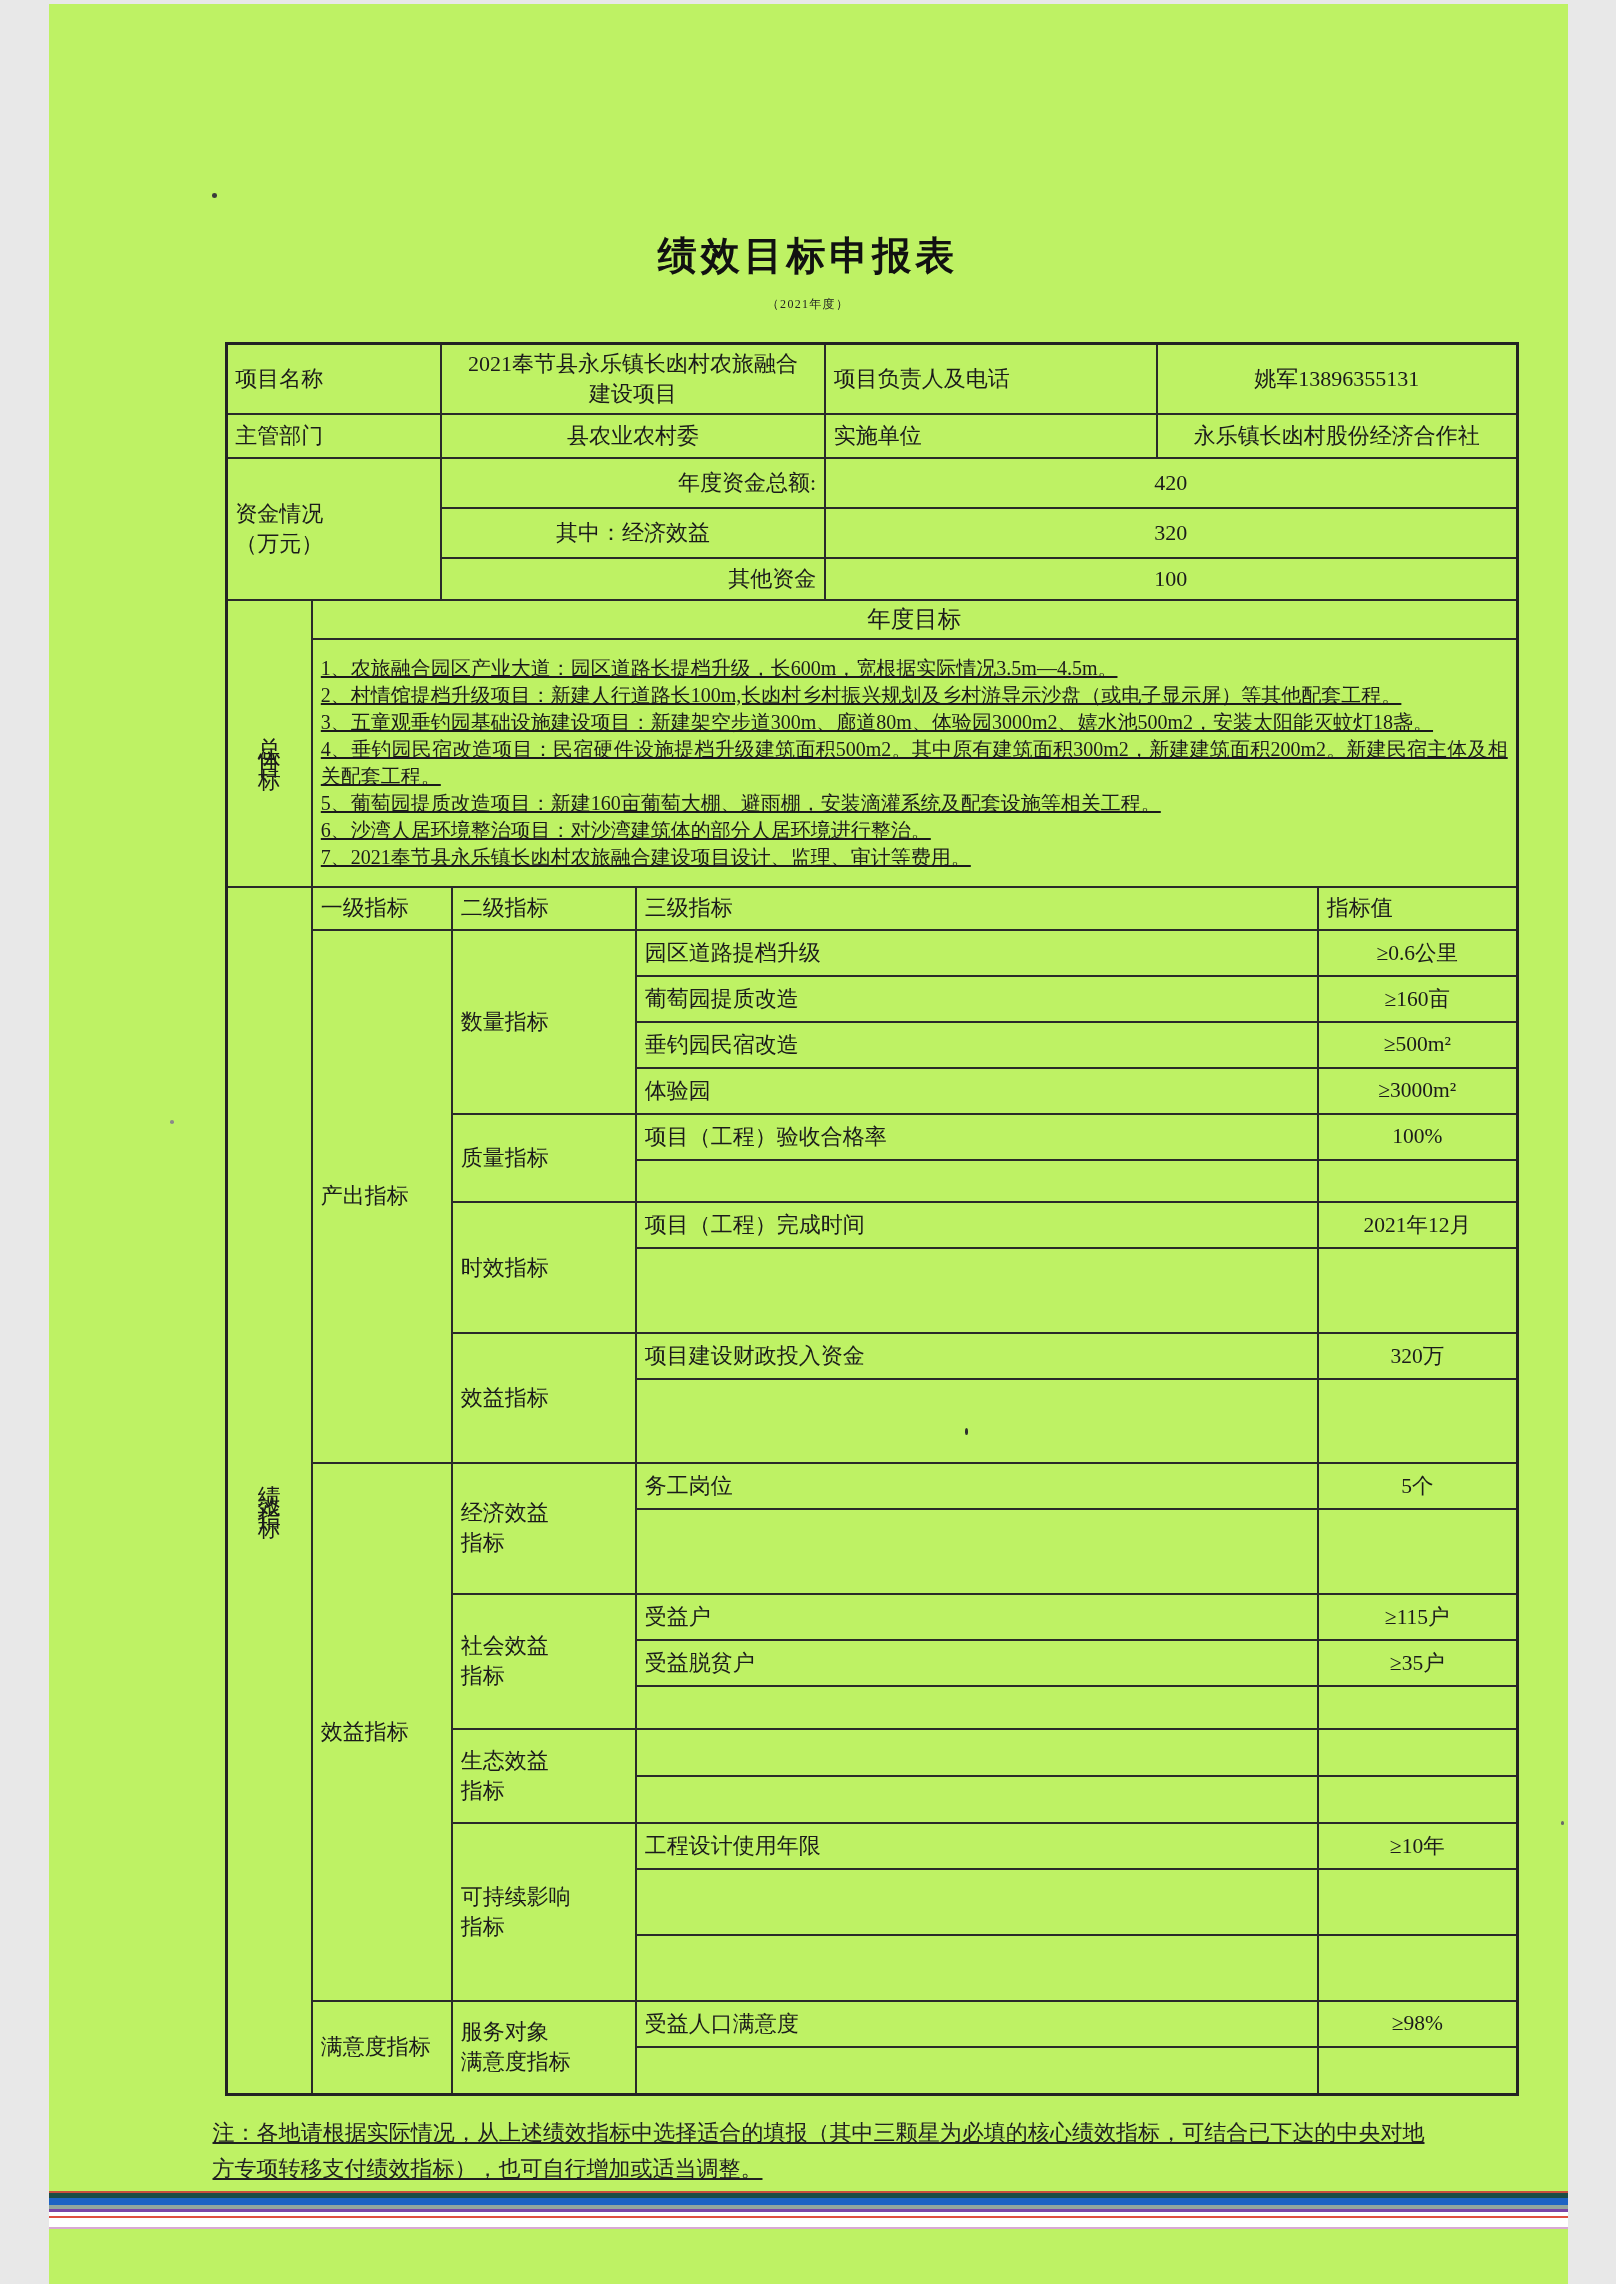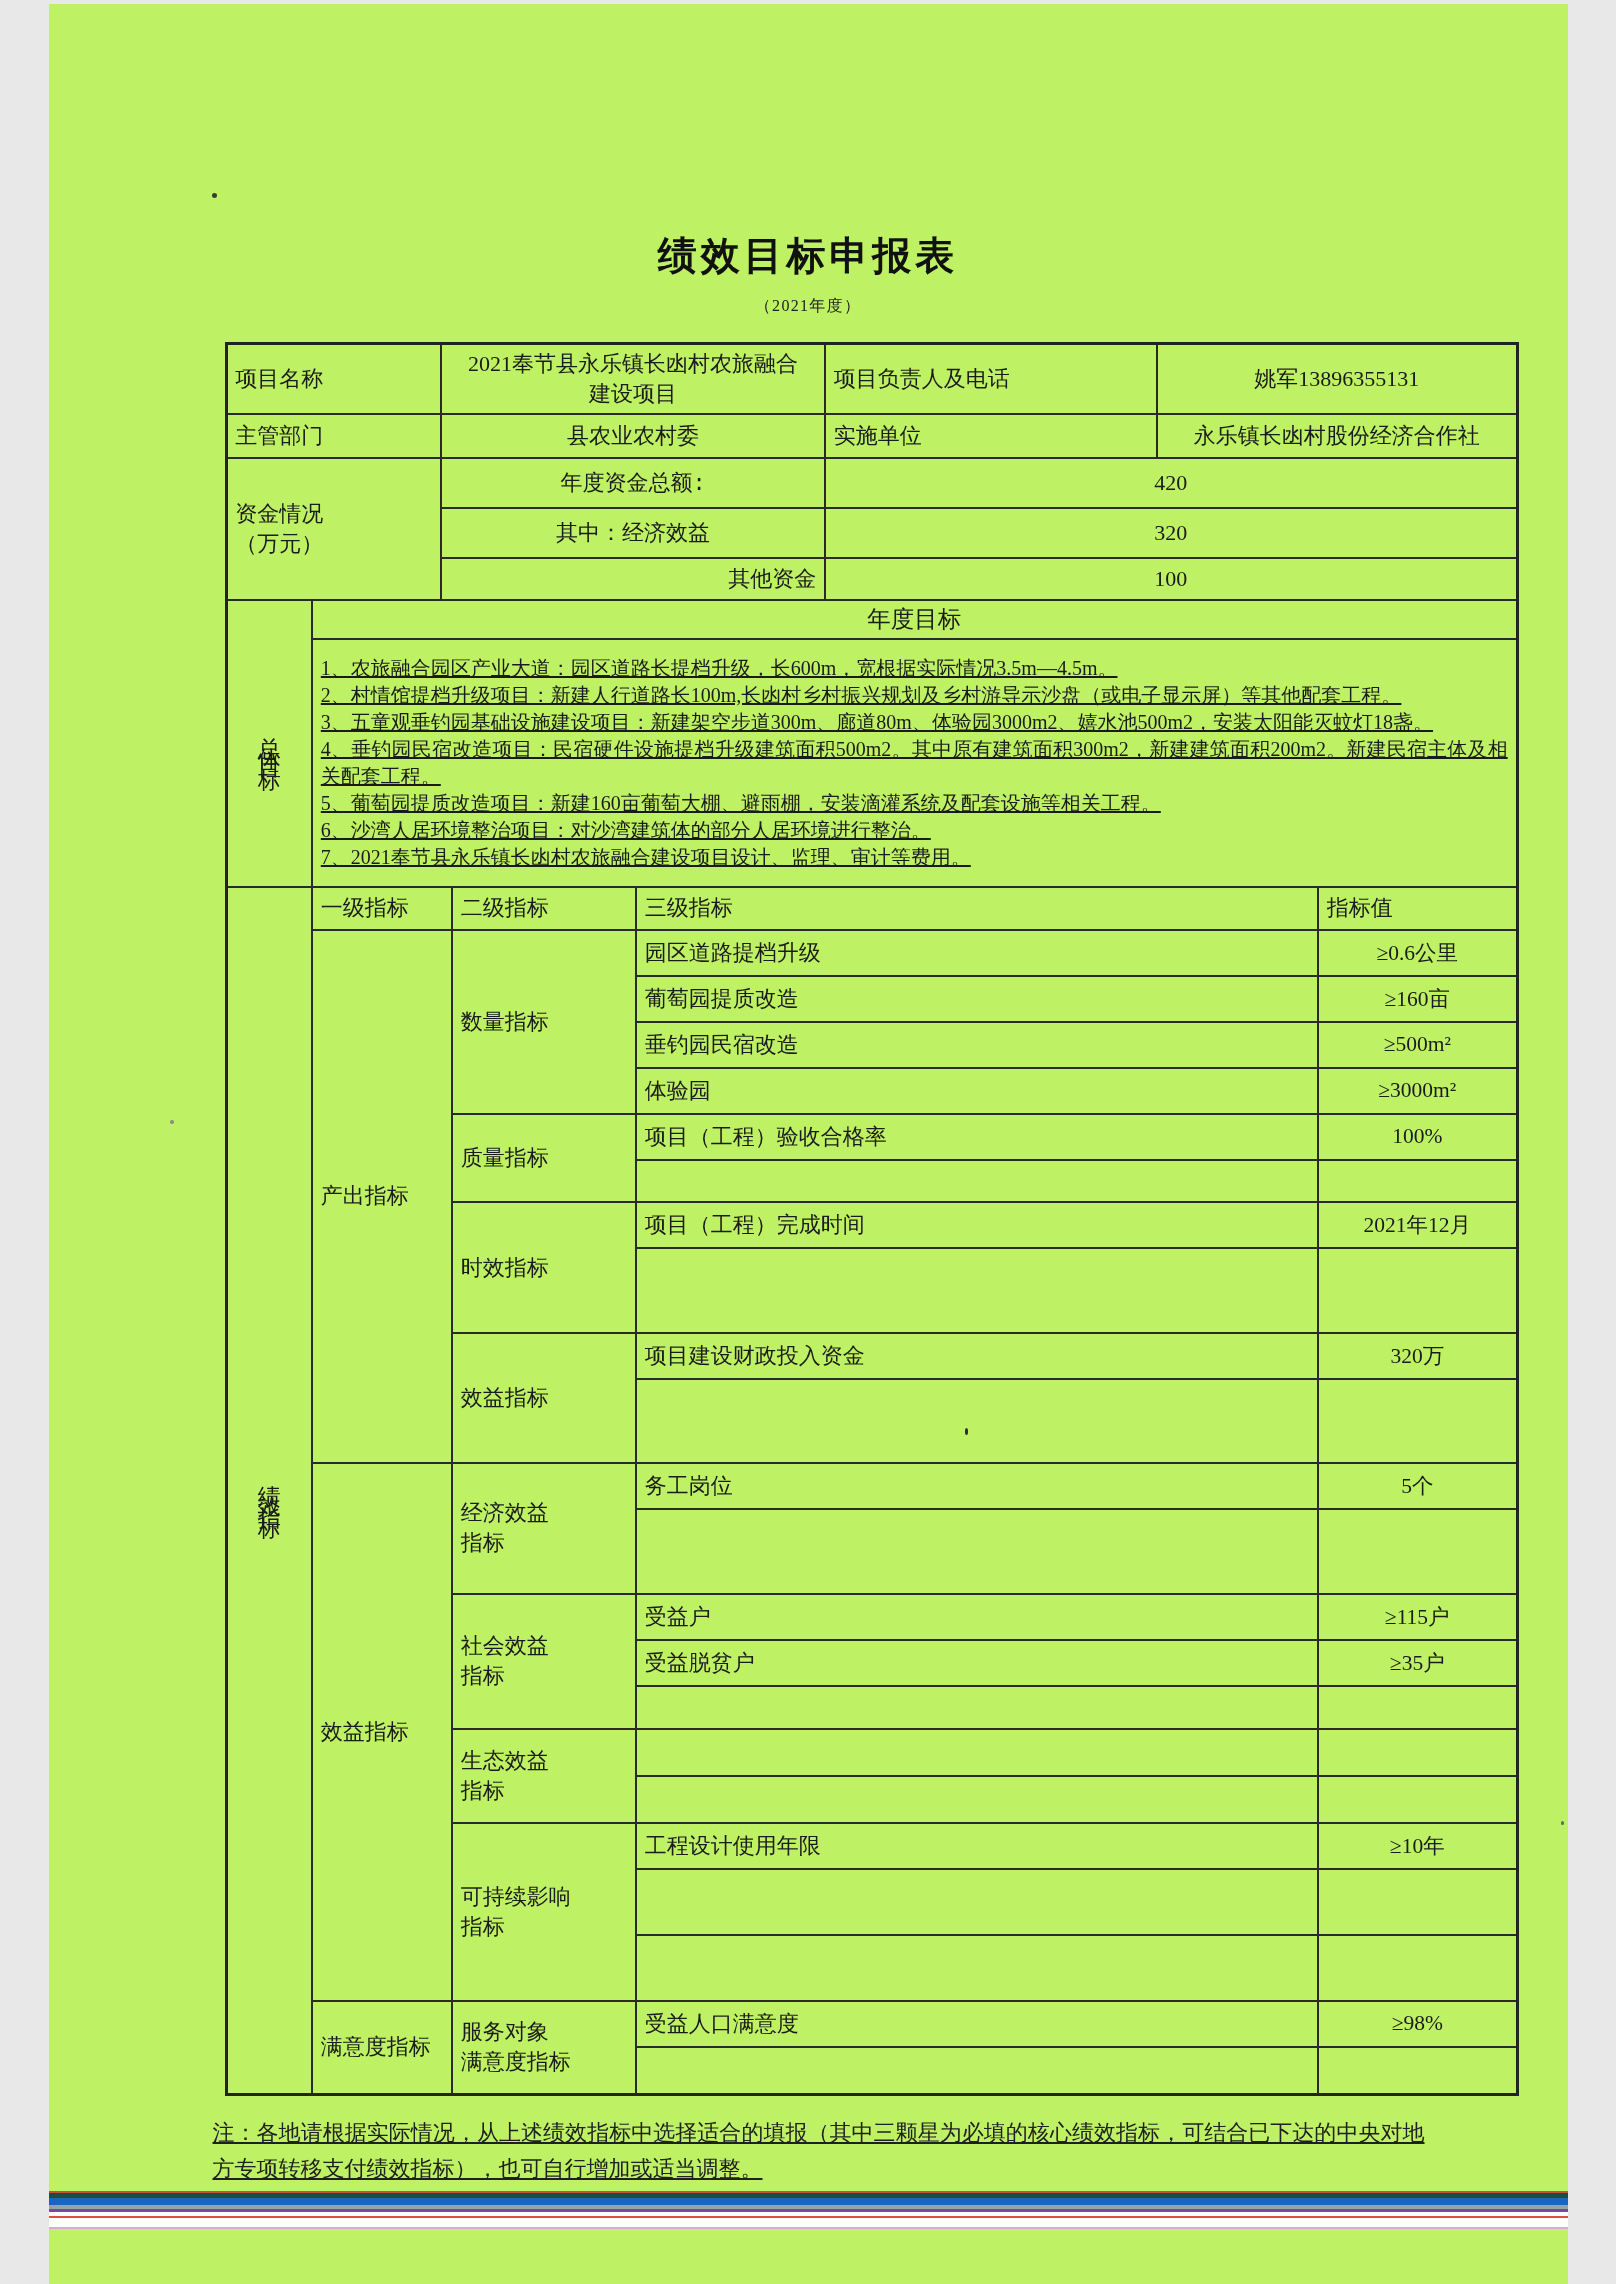--- a/index.html
+++ b/index.html
@@ -13,37 +13,37 @@
     overflow:hidden;
   }
   .title{
     position:absolute;top:225px;left:0;width:100%;
     text-align:center;font-size:39px;font-weight:bold;
     font-family:"Liberation Sans","DejaVu Sans",sans-serif;
     letter-spacing:3.9px;color:#111;
   }
   .subtitle{
     position:absolute;top:292px;left:0;width:100%;
-    text-align:center;font-size:16px;color:#222;letter-spacing:1.3px;
+    text-align:center;font-size:12px;color:#222;letter-spacing:1.3px;
   }
   table.form{
     position:absolute;left:176px;top:338px;
     width:1292px;border-collapse:collapse;table-layout:fixed;
     border:3.3px solid #232323;
     font-size:22px;color:#1b1b1b;
   }
   table.form td{
     border:2px solid #2a2a2a;
     padding:2.6px 7.8px;
     vertical-align:middle;
     overflow:hidden;
   }
   td.lab{text-align:left;}
   td.val{text-align:center;}
-  td.leftlab{text-align:center;padding-left:10.4px;font-family:Liberation Mono, monospace;}
+  td.leftlab{text-align:right;padding-left:10.4px;}
   td.midlab{text-align:center;}
   td.rightlab{text-align:right;padding-left:156px;}
   td.vertical{
     text-align:center;vertical-align:middle;padding:0;
   }
   .vtext{
     writing-mode:vertical-rl;
     text-orientation:upright;
     letter-spacing:10.4px;
     display:inline-block;

